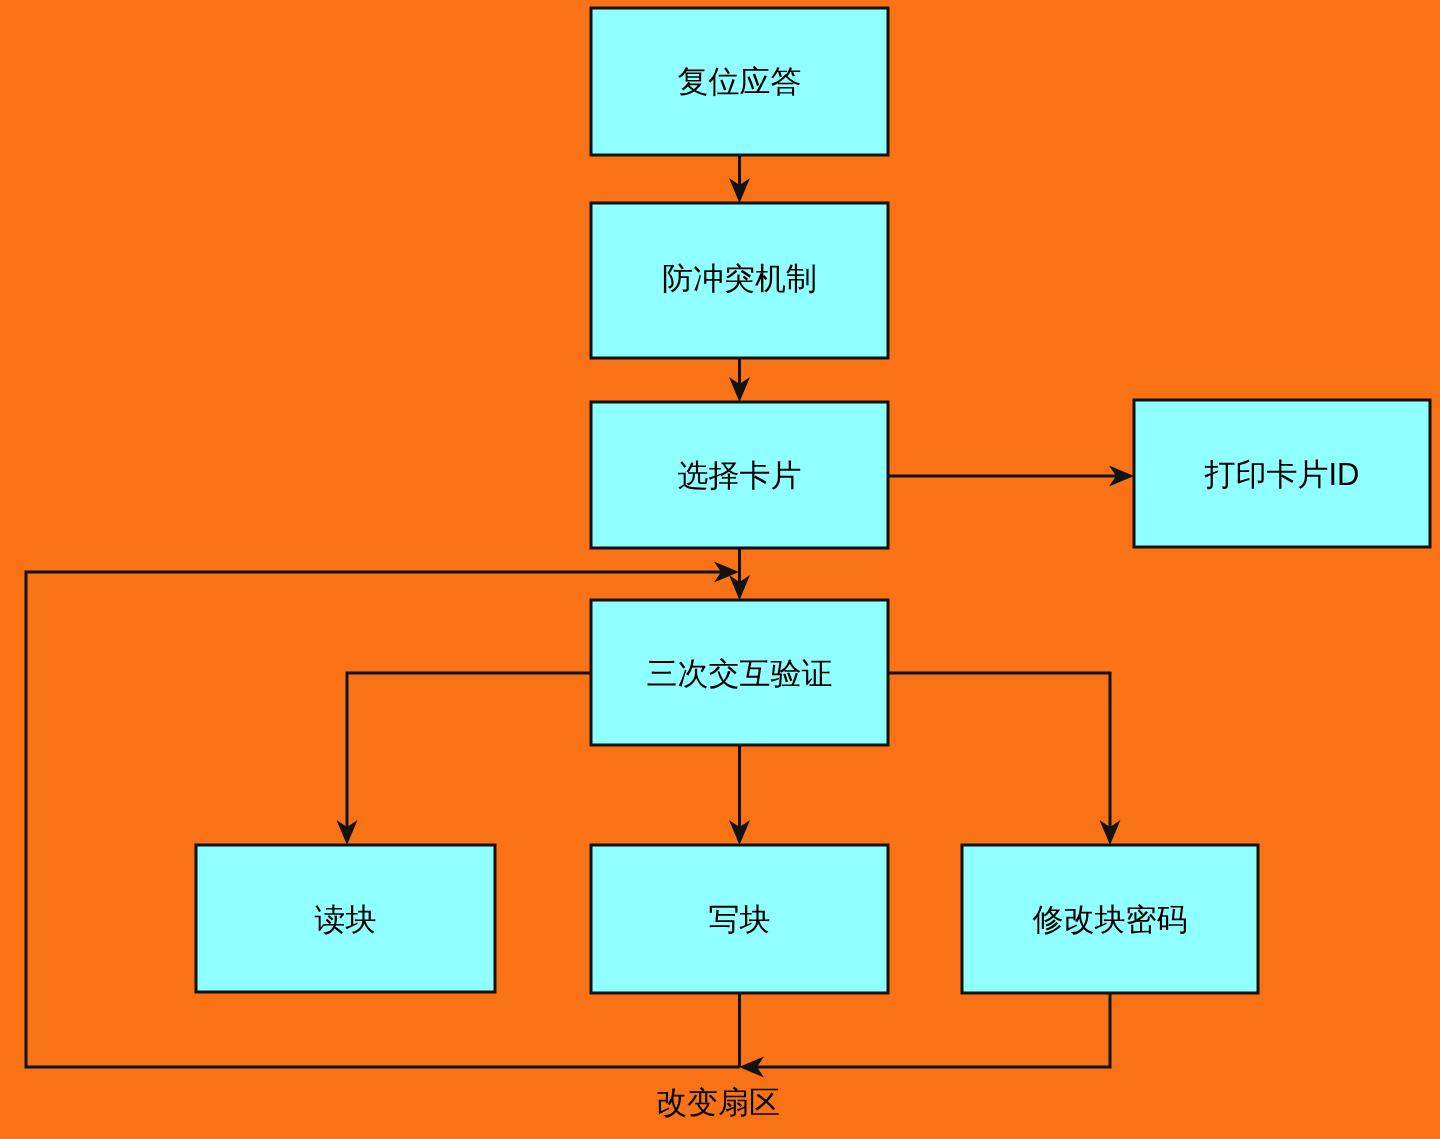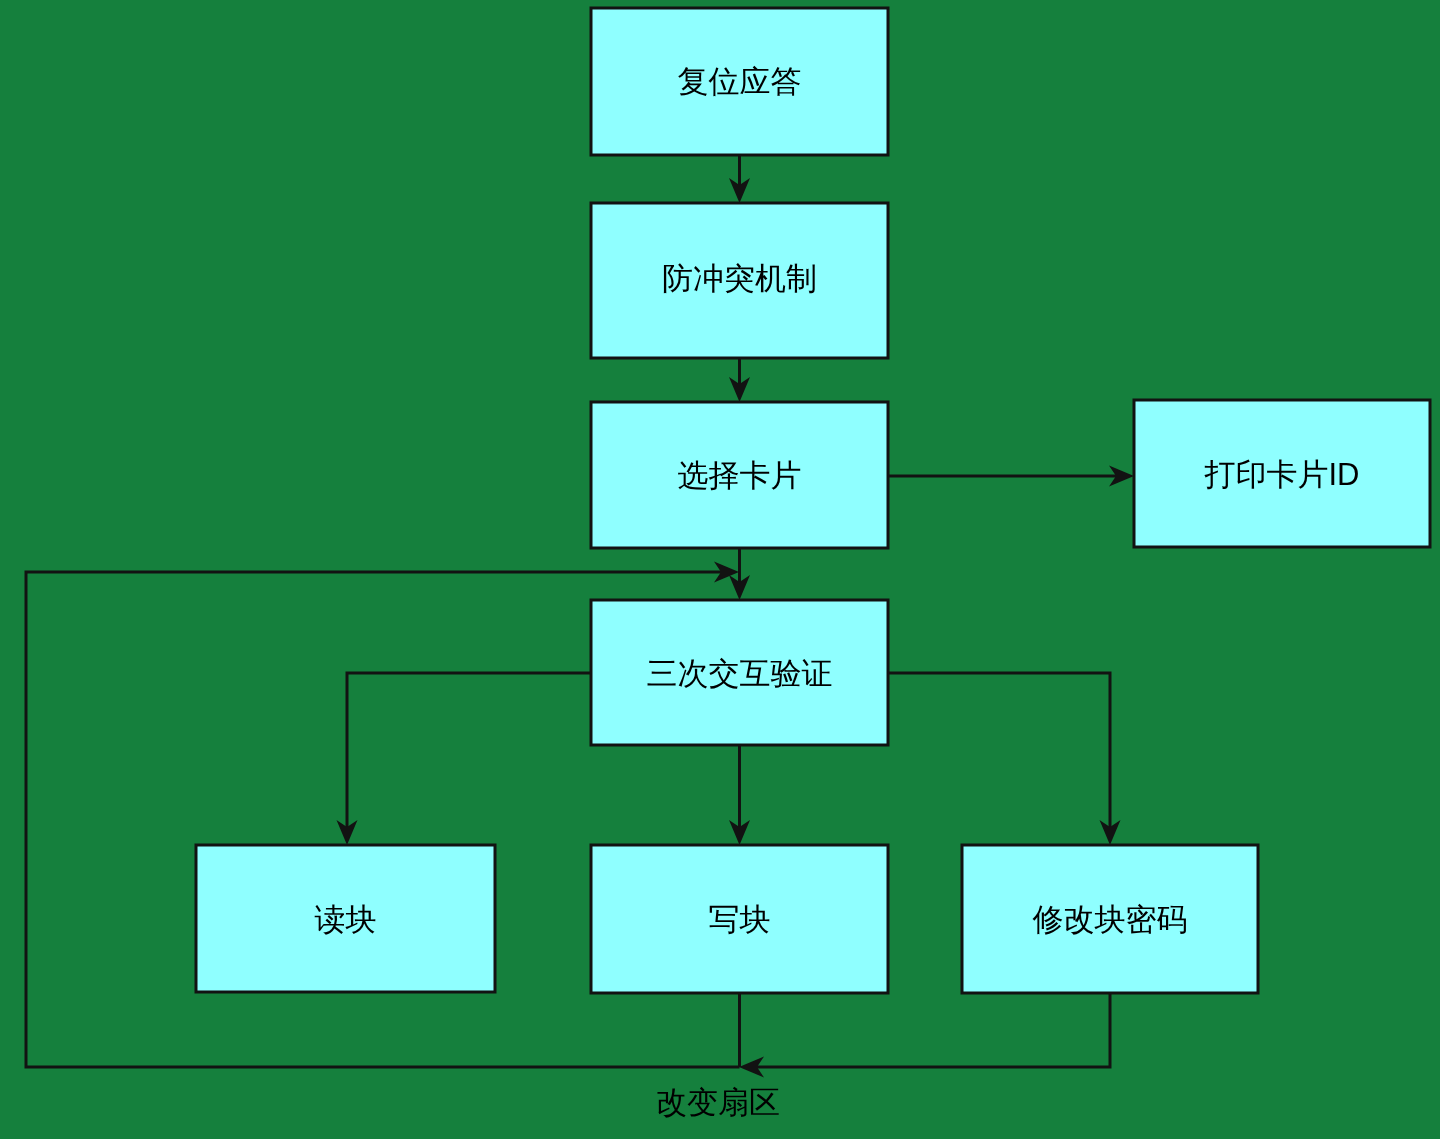--- a/index.html
+++ b/index.html
@@ -8,21 +8,21 @@
     padding: 0;
     background: #ffffff;
   }
   body {
     font-family: "Liberation Sans", "DejaVu Sans", sans-serif;
   }
   #diagram-root {
     position: relative;
     width: 1440px;
     height: 1139px;
-    background: #15803d;
+    background: #f97316;
     overflow: hidden;
   }
   #flow-svg {
     position: absolute;
     top: 0;
     left: 0;
     width: 1440px;
     height: 1139px;
   }
   .node-rect {

